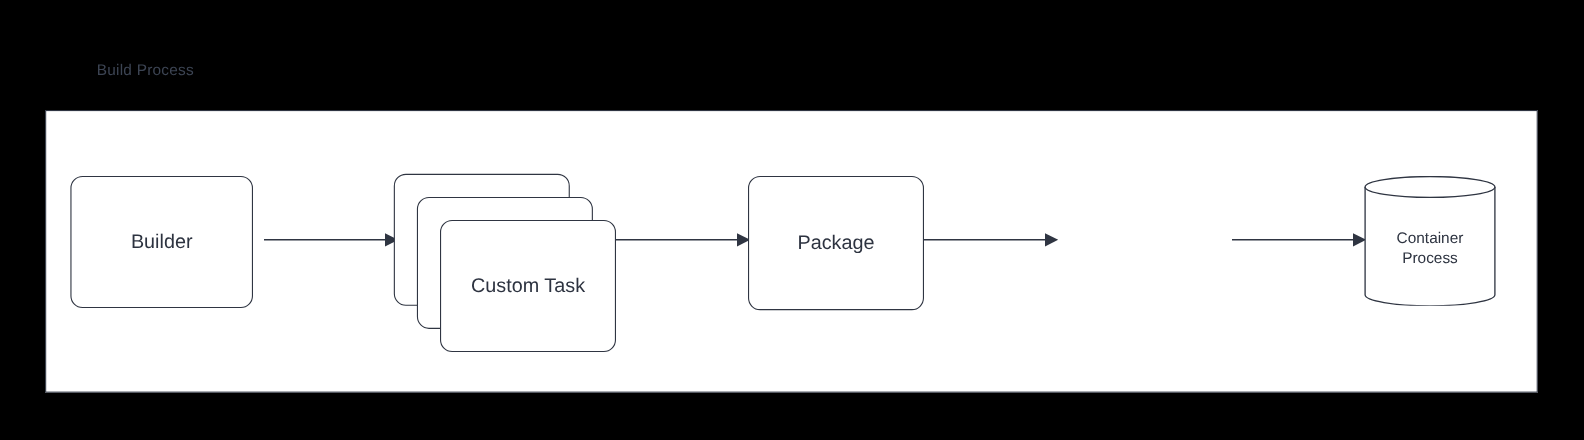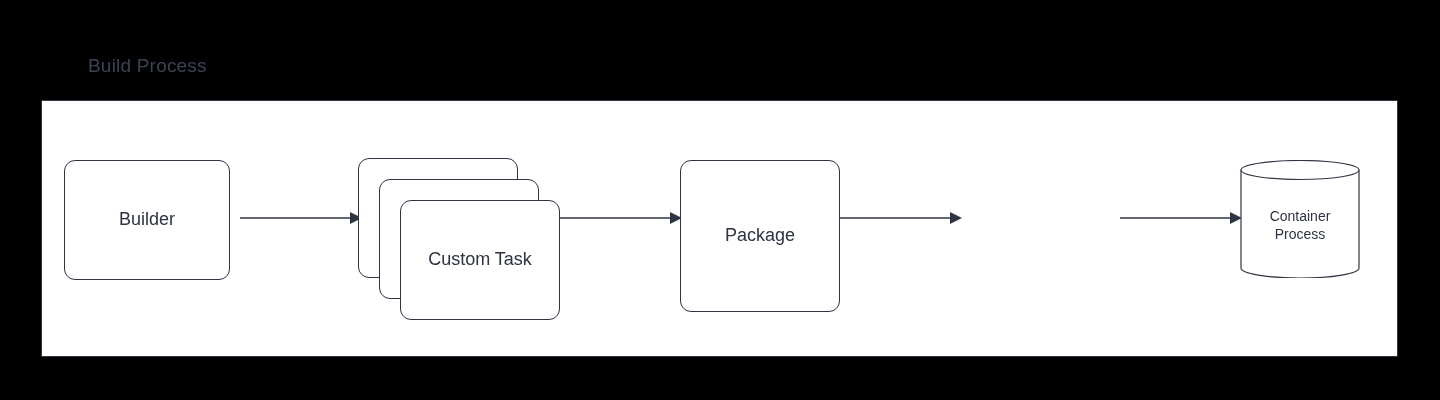--- a/index.html
+++ b/index.html
@@ -18,21 +18,21 @@
     width: 1440px;
     height: 400px;
     background: #000000;
   }
 
   
   .group-title {
     position: absolute;
     left: 88px;
     top: 55px;
-    font-size: 19px;
+    font-size: 14px;
     color: #3c4453;
     letter-spacing: 0.2px;
     white-space: nowrap;
   }
 
   
   .container-frame {
     position: absolute;
     left: 41px;
     top: 100px;
@@ -54,21 +54,21 @@
     align-items: center;
     justify-content: center;
     text-align: center;
     color: #2d3340;
     font-size: 18px;
     line-height: 1.28;
     overflow: hidden;
   }
 
   .node-builder  { left: 64px;  top: 160px; width: 166px; height: 120px; }
-  .node-package  { left: 680px; top: 160px; width: 160px; height: 152px; }
+  .node-package  { left: 680px; top: 160px; width: 160px; height: 122px; }
   .node-publish  { left: 960px; top: 160px; width: 160px; height: 120px; }
 
   
   .stack-card-back {
     left: 358px; top: 158px; width: 160px; height: 120px;
   }
   .stack-card-mid {
     left: 379px; top: 179px; width: 160px; height: 120px;
   }
   .stack-card-front {

